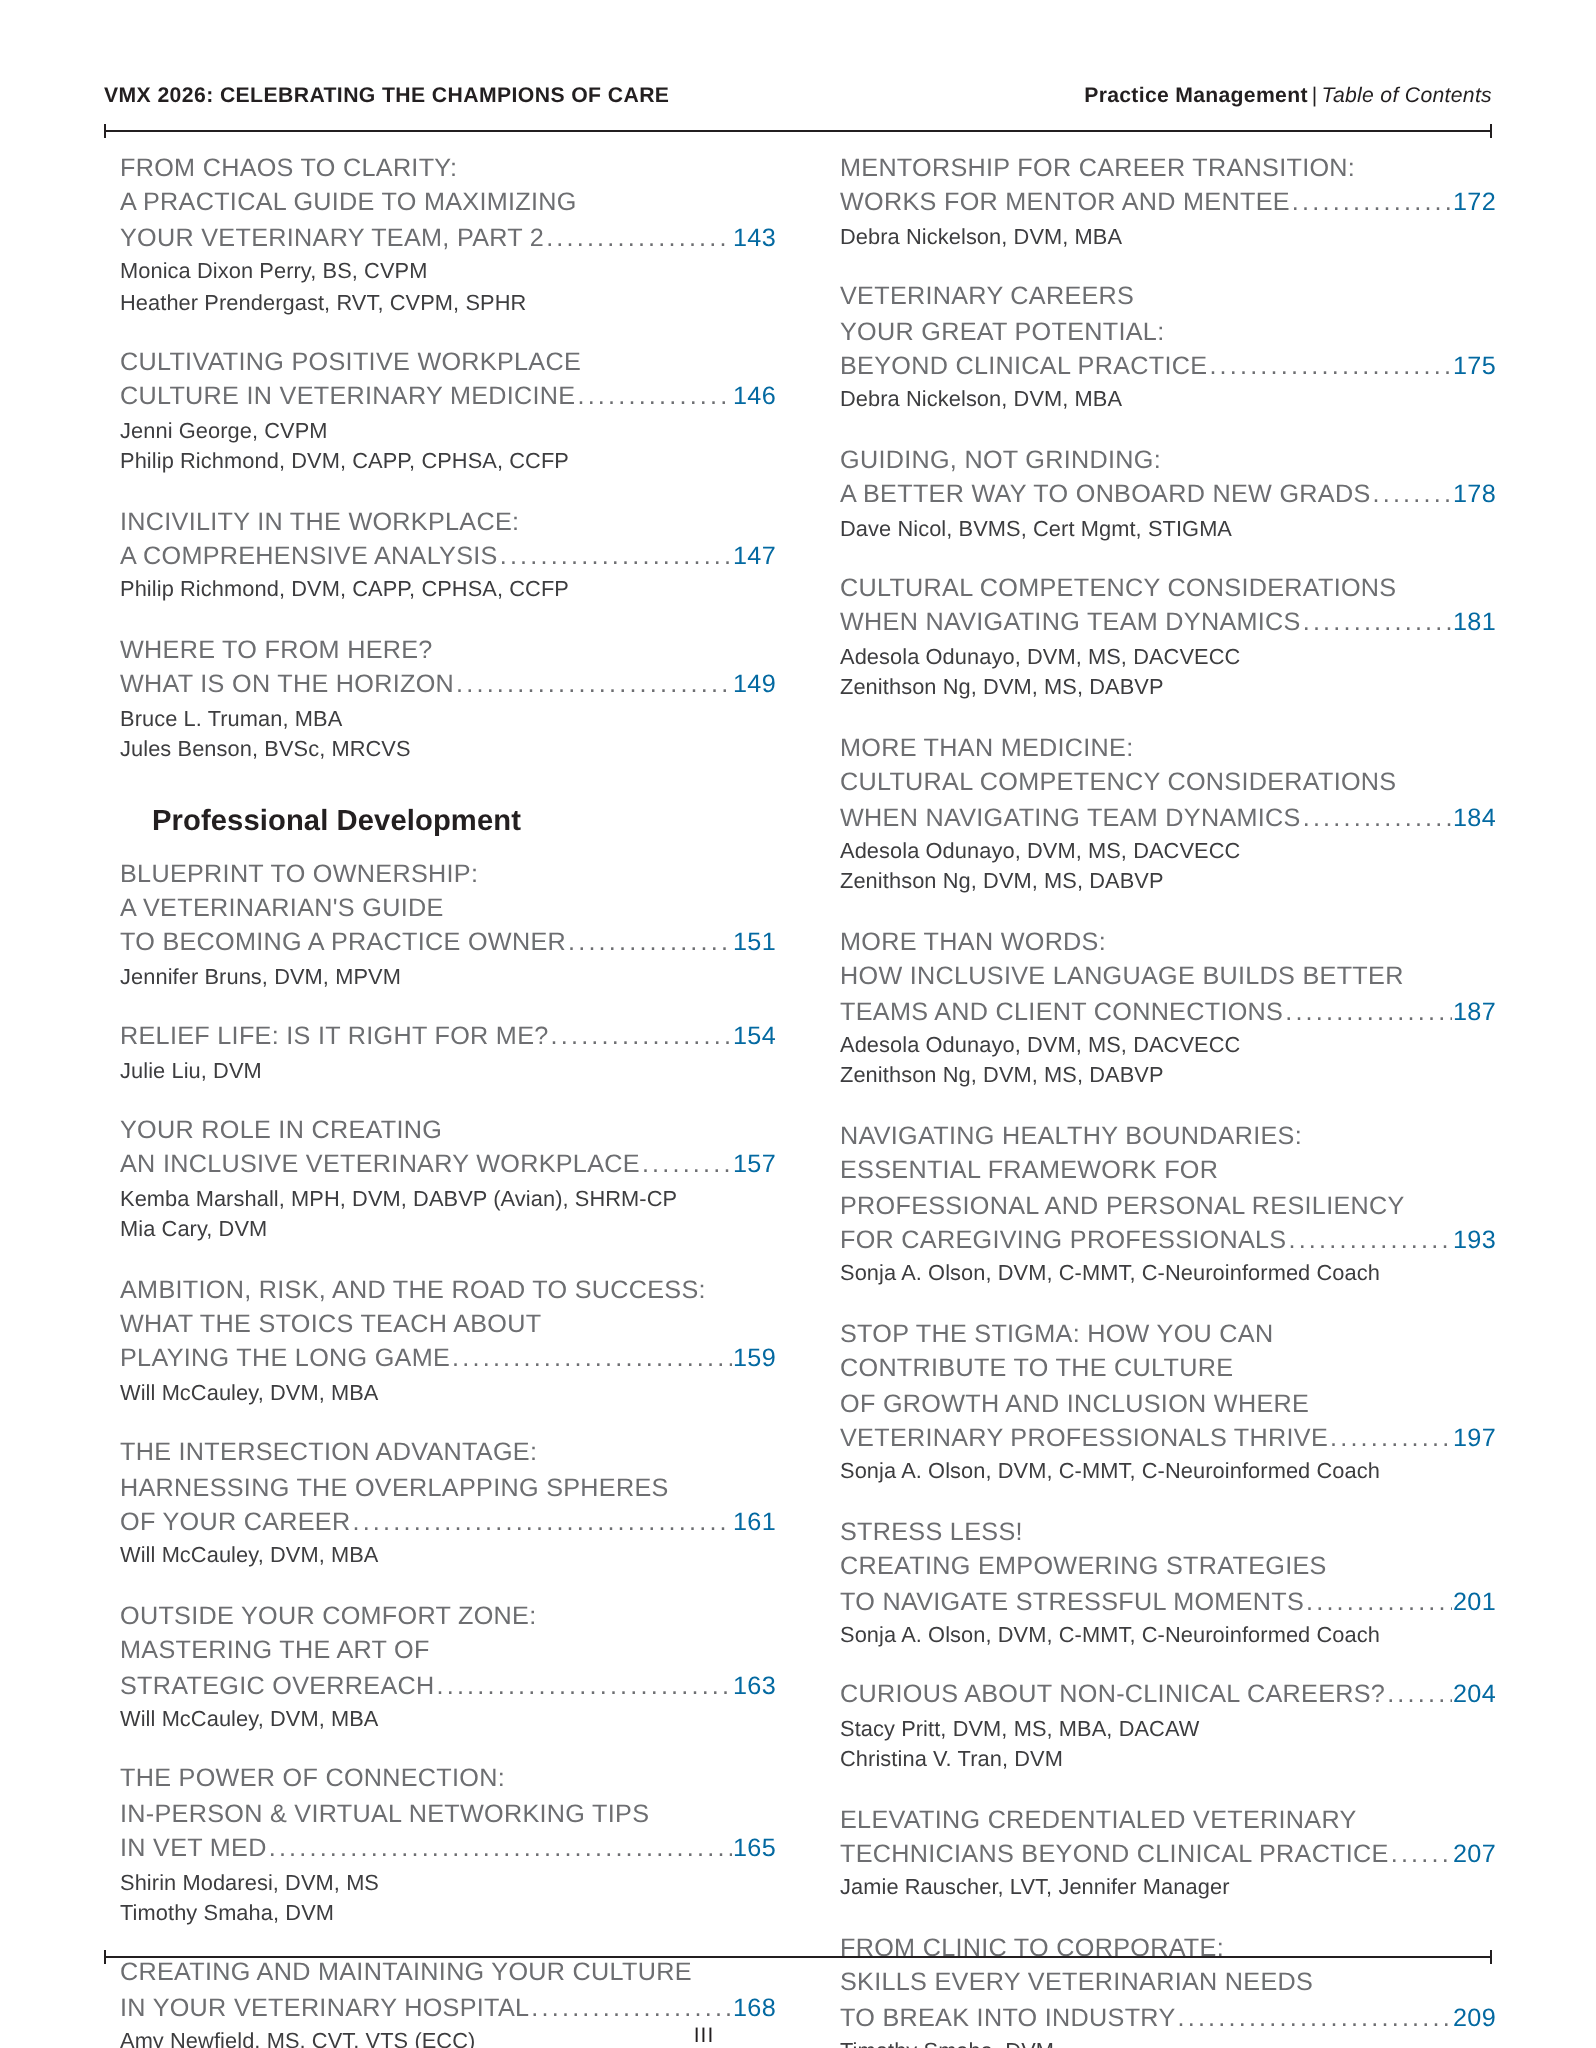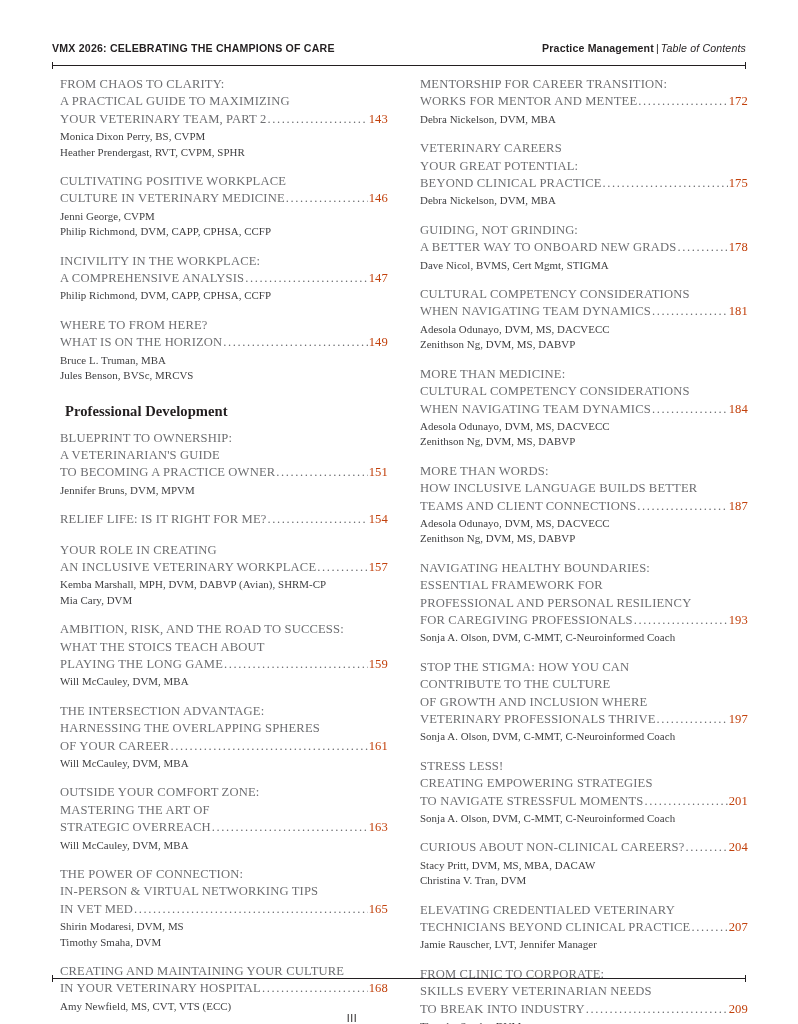--- a/index.html
+++ b/index.html
@@ -81,33 +81,32 @@
 
   
   .columns {
     position: absolute;
     top: 76px;
     left: 60px;
     width: 688px;
     height: 890px;
     display: flex;
     gap: 32px;
-    font-family: Liberation Serif, serif;
   }
   .column {
     width: 328px;
     flex: 0 0 328px;
   }
 
   
   .section-heading {
     font-size: 14.6px;
     font-weight: bold;
     color: #231f20;
-    margin: 19px 0 10px 5px;
+    margin: 19px 0 10px 16px;
     letter-spacing: 0.05px;
   }
 
   
   .entry { margin-bottom: 13px; }
   .entry:last-child { margin-bottom: 0; }
 
   .title-block {
     font-size: 12.6px;
     line-height: 17.4px;
@@ -130,21 +129,21 @@
     white-space: nowrap;
     margin: 0 1px;
     color: #6d6e71;
     letter-spacing: 1.6px;
     font-size: 12.6px;
     min-width: 4px;
   }
   .title-last .pageno {
     flex: 0 0 auto;
     white-space: nowrap;
-    color: #c2410c;
+    color: #0369a1;
   }
 
   .authors {
     font-size: 10.9px;
     line-height: 15.4px;
     color: #3d3d3f;
     letter-spacing: 0.05px;
     margin-top: 1px;
   }
   .author-line { white-space: nowrap; }
@@ -253,20 +252,23 @@
           </div>
         </div>
         <div class="entry">
           <div class="title-block">
             <div class="title-line title-last">
               <span class="t-text">RELIEF LIFE: IS IT RIGHT FOR ME?</span>
               <span class="leader">................................................................................</span>
               <span class="pageno">154</span>
             </div>
           </div>
+          <div class="authors">
+            <div class="author-line">Julie Liu, DVM</div>
+          </div>
         </div>
         <div class="entry">
           <div class="title-block">
             <div class="title-line">YOUR ROLE IN CREATING</div>
             <div class="title-line title-last">
               <span class="t-text">AN INCLUSIVE VETERINARY WORKPLACE</span>
               <span class="leader">................................................................................</span>
               <span class="pageno">157</span>
             </div>
           </div>

